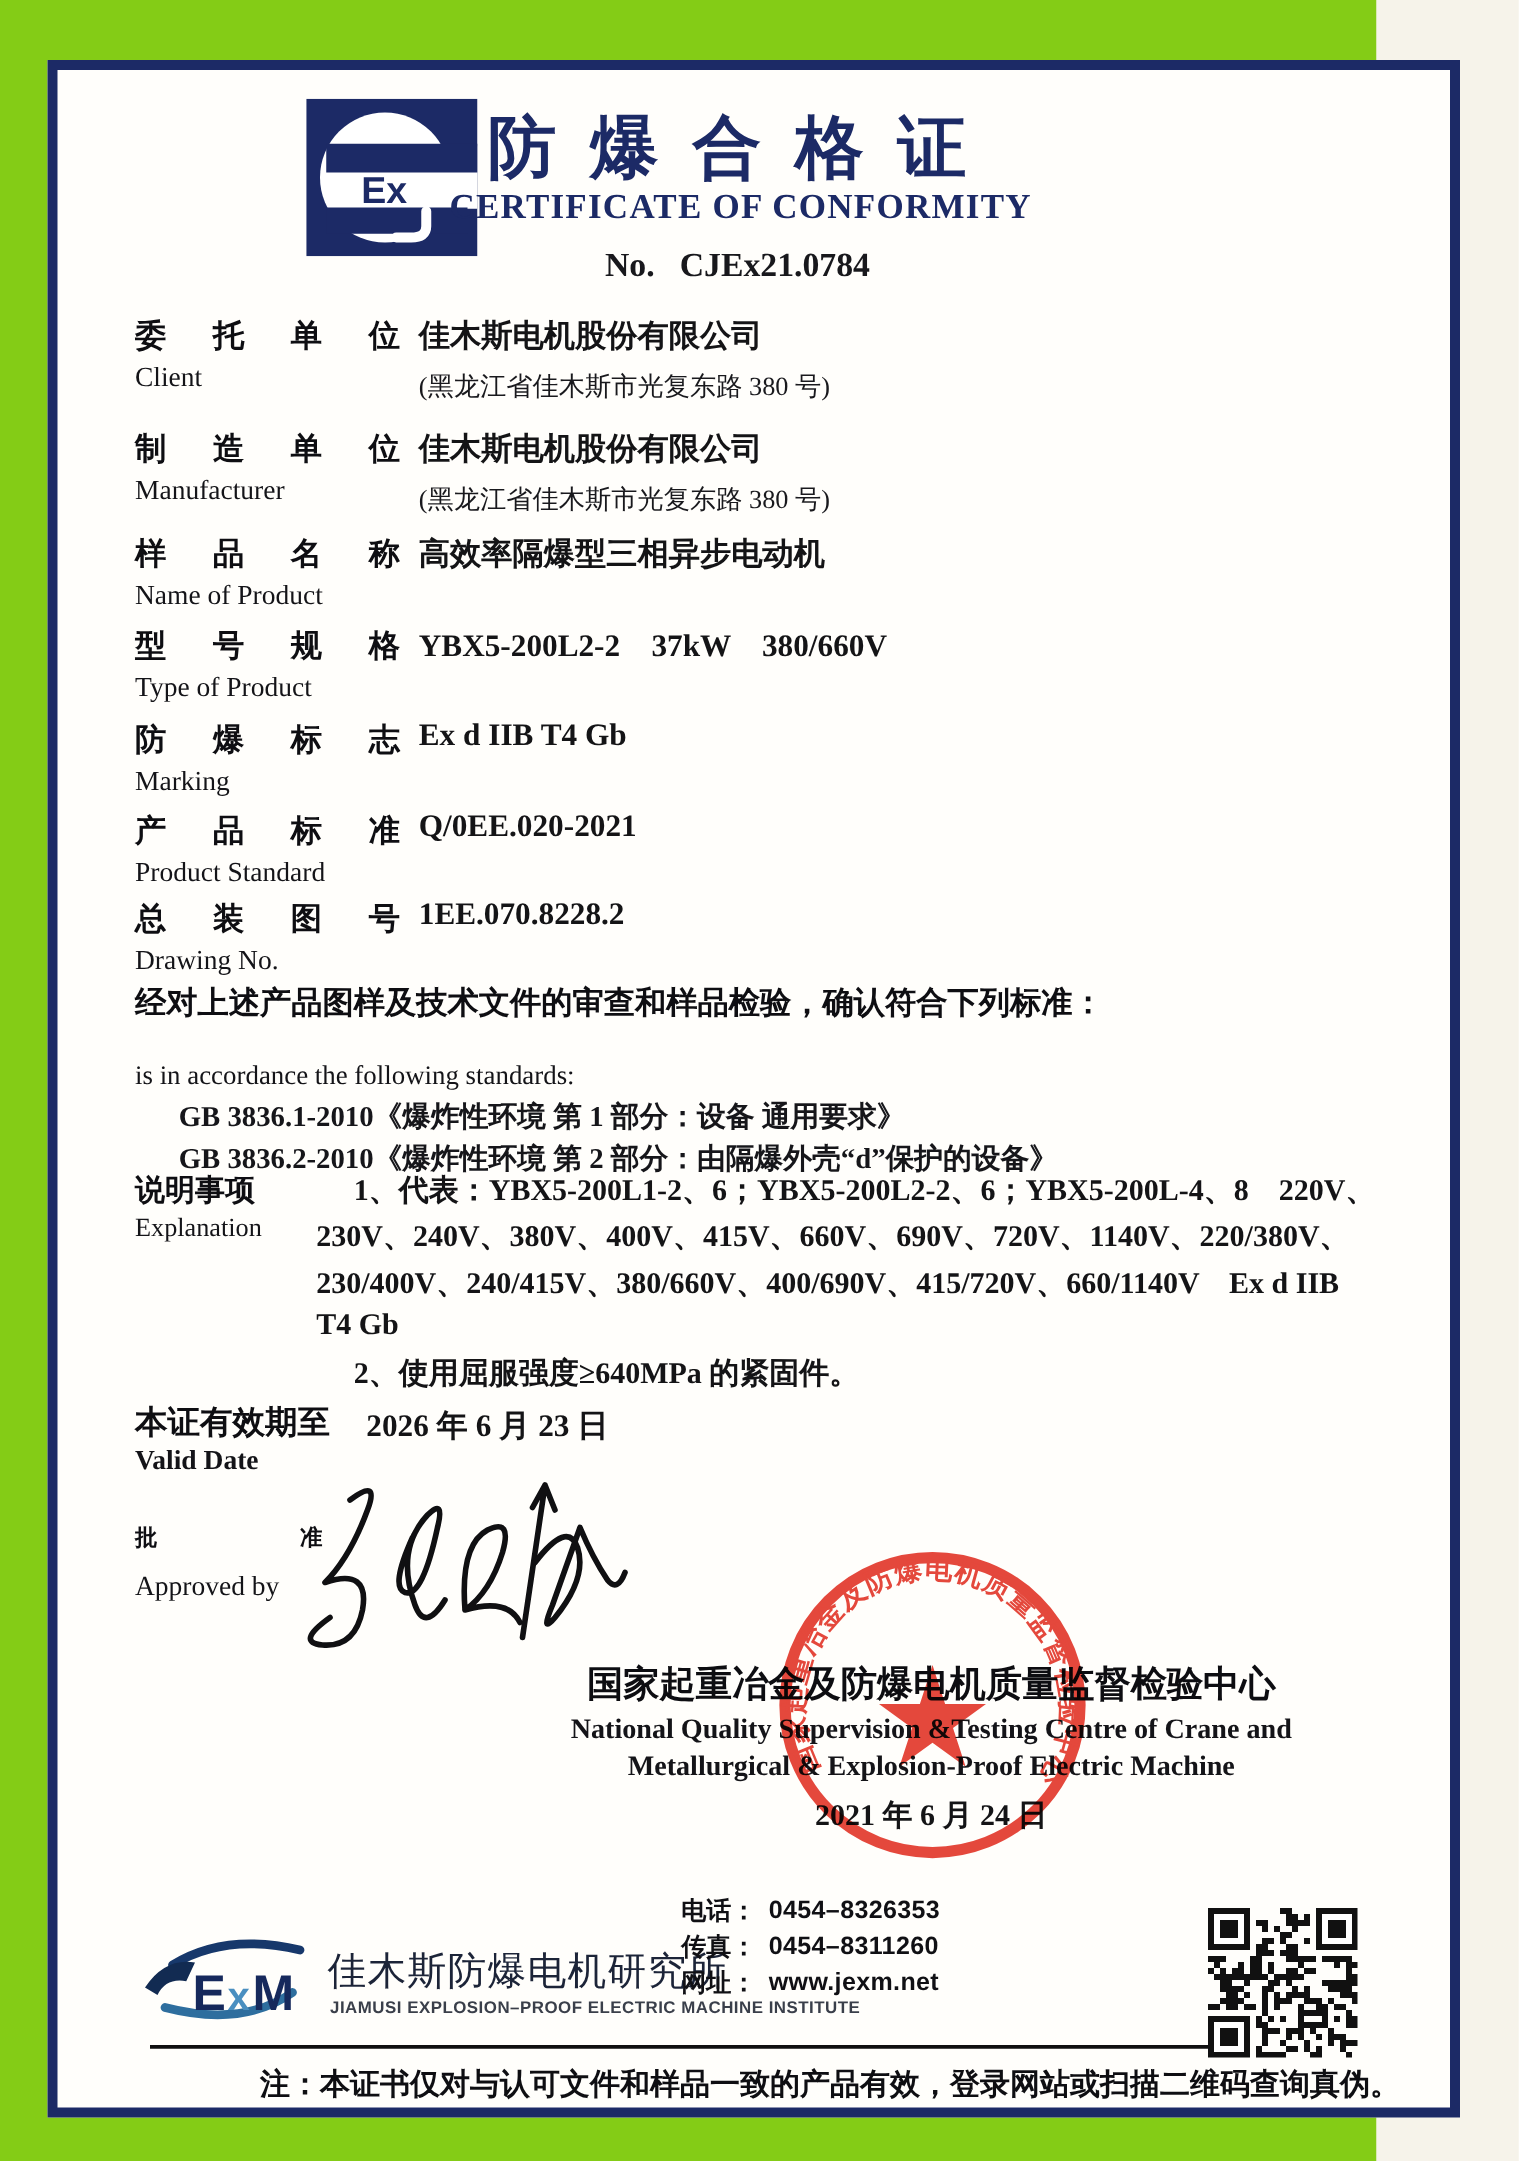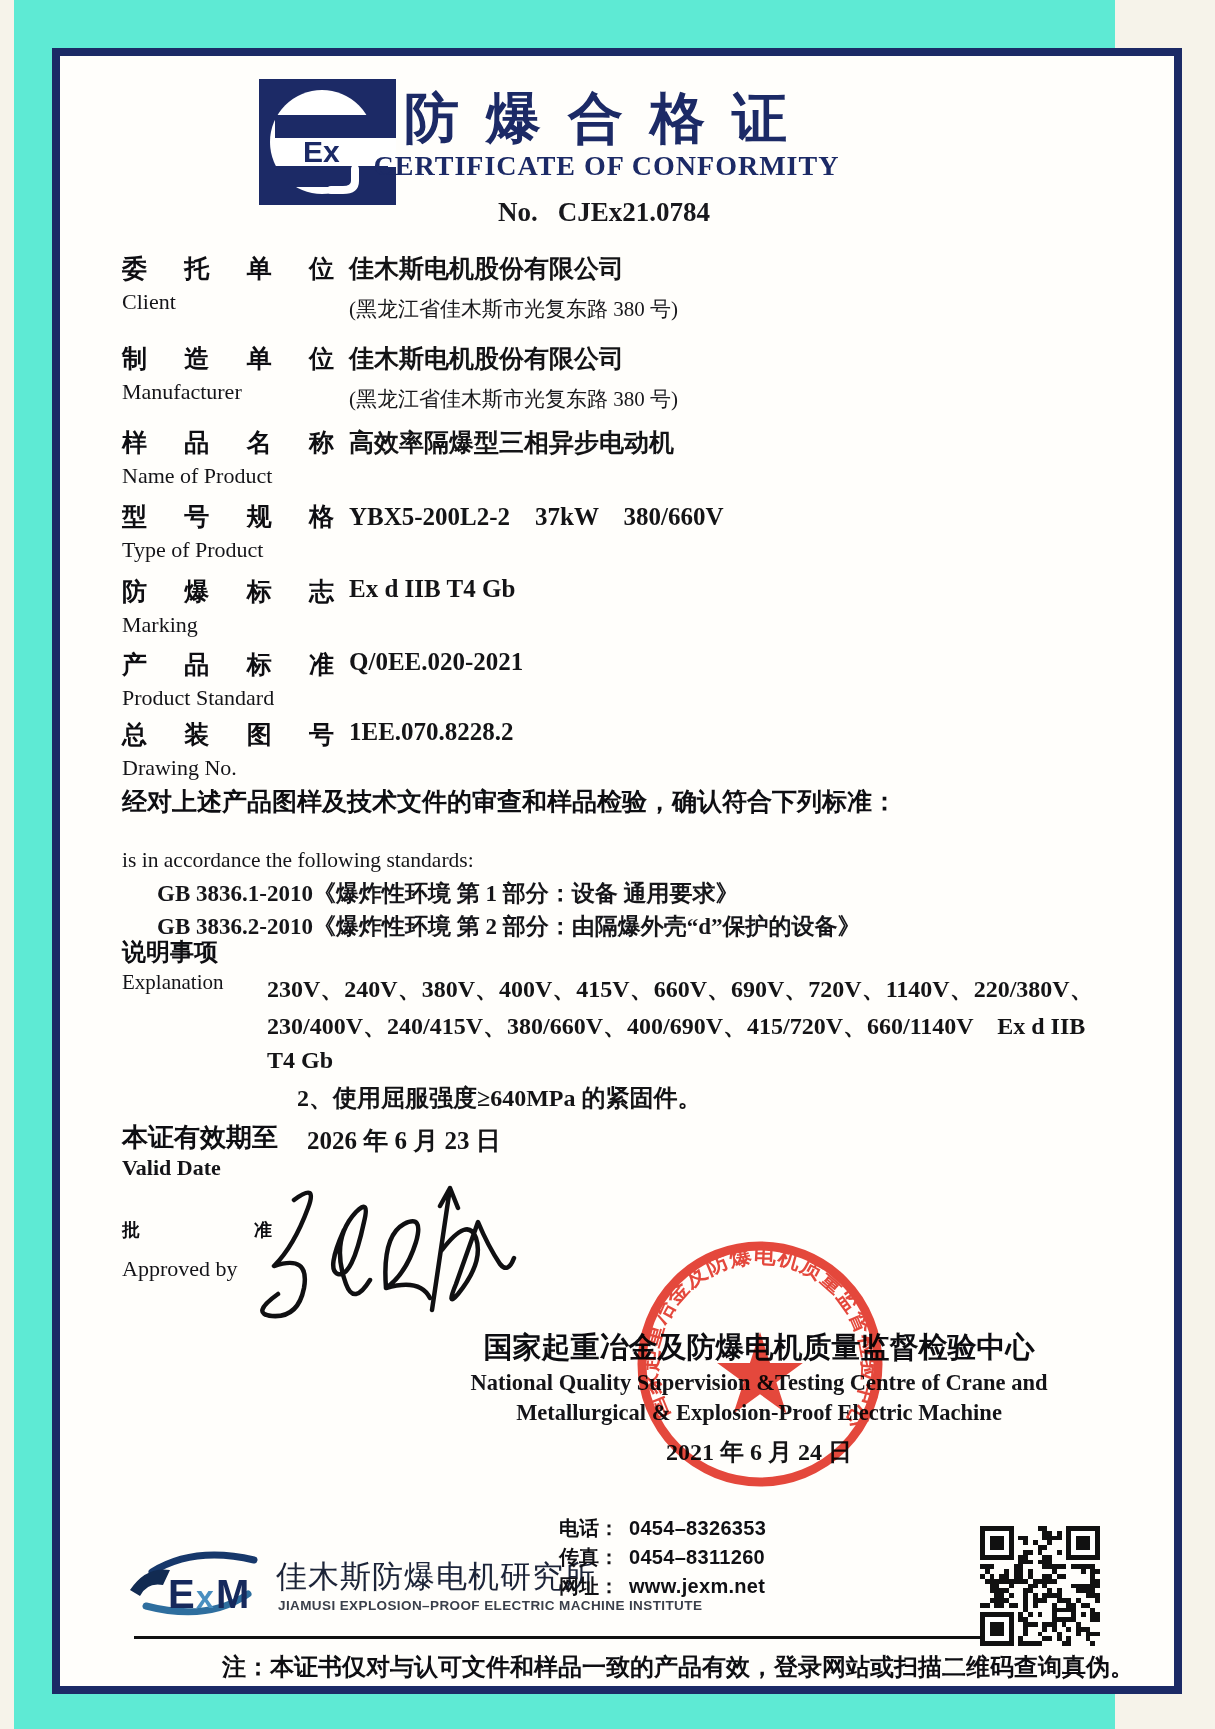--- a/index.html
+++ b/index.html
@@ -1,21 +1,21 @@
 <!DOCTYPE html>
 <html><head>
 <meta charset="utf-8">
 <style>
   html,body{margin:0;padding:0;}
   body{
     width:1215px;height:1729px;position:relative;overflow:hidden;
     background:#f6f3ea;
     font-family:"Liberation Sans",sans-serif;color:#1a1a1a;
   }
-  .paper{position:absolute;left:14px;top:0;width:1101px;height:1729px;background:#5eead4;}
+  .paper{position:absolute;left:0;top:0;width:1101px;height:1729px;background:#84cc16;}
   .frame{
     position:absolute;left:38px;top:48px;width:1130px;height:1646px;
     border:8px solid #1c2a66;box-sizing:border-box;background:#fffefb;
   }
   
   .exlogo{position:absolute;left:245px;top:79px;}
   .title-cn{
     position:absolute;top:82px;left:0;width:1190px;text-align:center;
     font-size:55px;font-weight:bold;color:#1c2a66;letter-spacing:27px;white-space:nowrap;
   }
@@ -164,20 +164,21 @@
   </div>
 
   <div class="stmt-cn">经对上述产品图样及技术文件的审查和样品检验，确认符合下列标准：</div>
   <div class="stmt-en" style="top:848px">is in accordance the following standards:</div>
 
   <div class="std-line" style="top:878px">GB 3836.1-2010《爆炸性环境 第 1 部分：设备 通用要求》</div>
   <div class="std-line" style="top:911px">GB 3836.2-2010《爆炸性环境 第 2 部分：由隔爆外壳“d”保护的设备》</div>
 
   <div class="exp-label-cn">说明事项</div>
   <div class="exp-label-en">Explanation</div>
+  <div class="exp-line" style="left:283px;top:936px">1、代表：YBX5-200L1-2、6；YBX5-200L2-2、6；YBX5-200L-4、8　220V、</div>
   <div class="exp-line" style="left:253px;top:973px">230V、240V、380V、400V、415V、660V、690V、720V、1140V、220/380V、</div>
   <div class="exp-line" style="left:253px;top:1010px">230/400V、240/415V、380/660V、400/690V、415/720V、660/1140V　Ex d IIB</div>
   <div class="exp-line" style="left:253px;top:1047px">T4 Gb</div>
   <div class="exp-line" style="left:283px;top:1082px">2、使用屈服强度≥640MPa 的紧固件。</div>
 
   <div class="valid-label">本证有效期至</div>
   <div class="valid-label-en">Valid Date</div>
   <div class="valid-value">2026 年 6 月 23 日</div>
 
   <div class="appr-label">批准</div>

